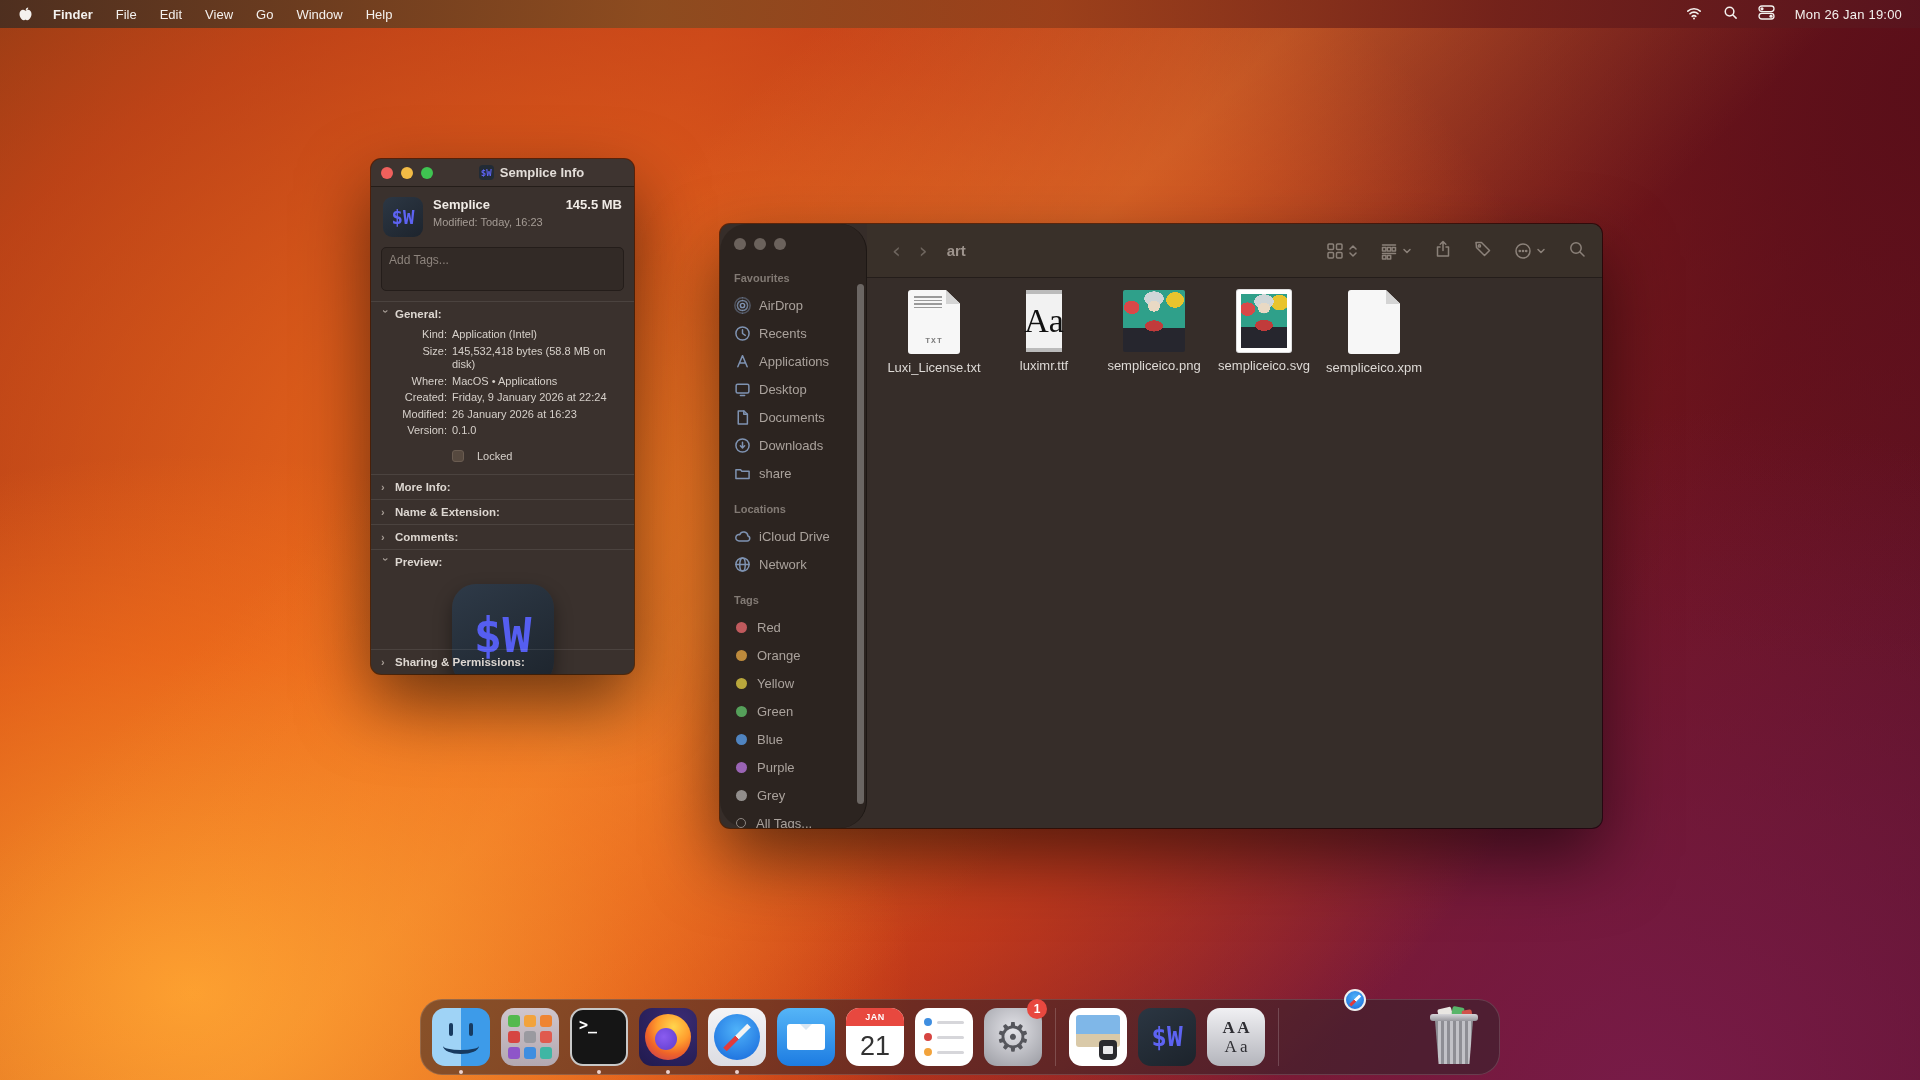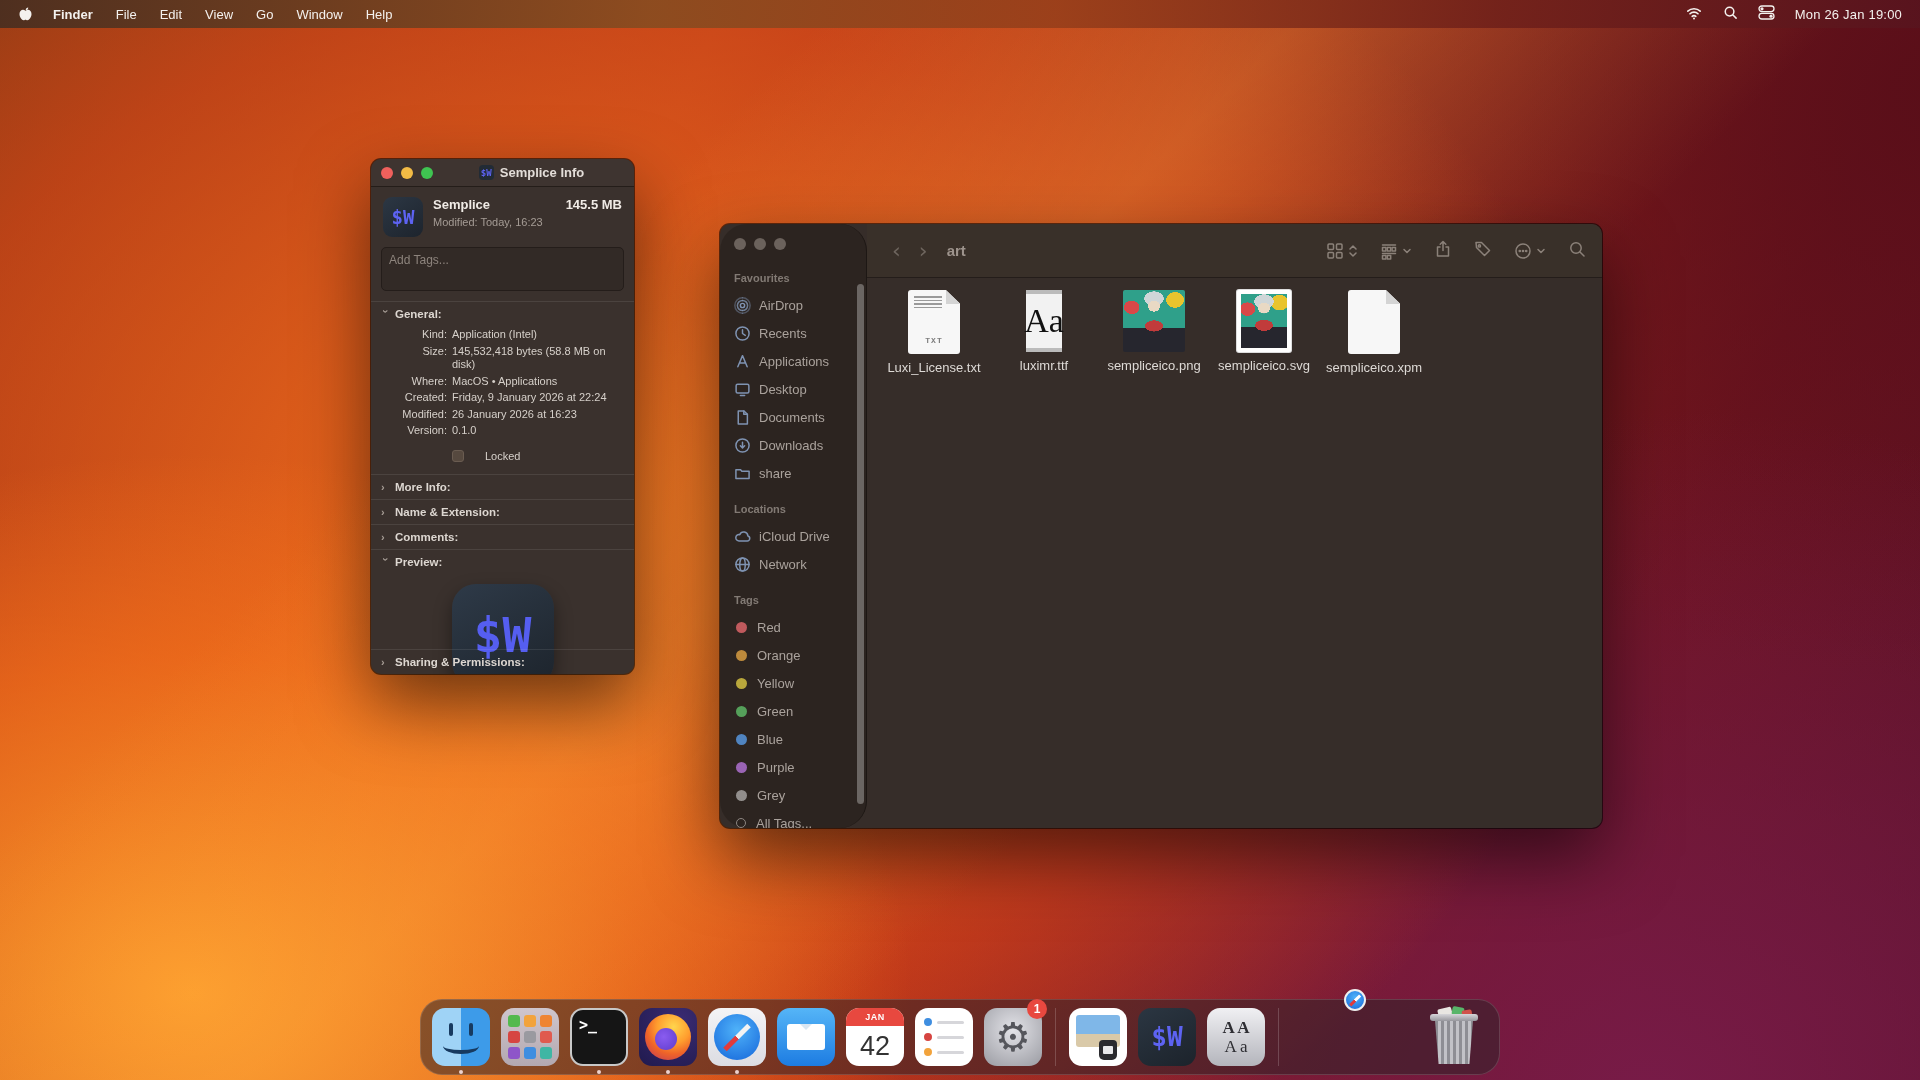--- a/index.html
+++ b/index.html
@@ -53,21 +53,21 @@
   .info-head .mod { font-size:11px; color:#a59c95; margin-top:4px; }
   .info-head .sz { font-size:13px; font-weight:bold; color:#f0ebe6; }
   .tagfield { margin:2px 10px 10px; height:44px; background:#322a26; border:1px solid #241d1a; border-radius:5px; padding:5px 7px; font-size:12px; color:#8d847d; }
   .isec { border-top:1px solid rgba(255,255,255,.09); padding:6px 10px; }
   .isec-h { display:flex; align-items:center; gap:5px; font-size:11.5px; font-weight:bold; color:#ddd7d1; }
   .chev { display:inline-block; width:9px; font-size:11px; color:#a79d96; transform:rotate(0deg); font-weight:bold; }
   .chev.open { transform:rotate(90deg); }
   .grid-rows { margin-top:8px; display:grid; grid-template-columns:66px 1fr; column-gap:5px; row-gap:3px; font-size:11px; line-height:13.5px; }
   .grid-rows .lab { text-align:right; color:#d6d0ca; }
   .grid-rows .val { color:#d6d0ca; padding-right:4px; }
-  .locked-row { display:flex; align-items:center; gap:21px; margin:12px 0 6px 71px; font-size:11px; color:#d6d0ca; }
+  .locked-row { display:flex; align-items:center; gap:13px; margin:12px 0 6px 71px; font-size:11px; color:#d6d0ca; }
   .cbx { width:12px; height:12px; background:#56493f; border:1px solid #6a5c51; border-radius:3px; }
   .preview-body { display:flex; justify-content:center; padding:16px 0 22px; }
   .appicon-big { width:102px; height:102px; border-radius:24px; background:linear-gradient(150deg,#2e3a48,#1d242c); color:#555ef0; font-family:"DejaVu Sans Mono", monospace; font-weight:bold; font-size:48px; display:flex; align-items:center; justify-content:center; box-shadow:0 8px 18px rgba(0,0,0,.4); }
   .info-foot { position:absolute; left:0; right:0; bottom:0; }
 
   
   .finder-win { left:720px; top:224px; width:882px; height:604px; background:#362d29; z-index:10; display:flex; overflow:hidden; }
   .fsidebar { width:147px; background:rgba(44,36,32,.97); border-right:1px solid #1d1714; padding:14px 0 0 14px; position:relative; flex-shrink:0;border-radius:27px; }
   .fsidebar .lights { margin-bottom:22px; }
   .sb-scroll { position:absolute; top:60px; right:2px; width:7px; height:520px; border-radius:4px; background:rgba(255,255,255,.30); }
@@ -555,21 +555,21 @@
       <span class="rdot"></span>
     </div>
     <div class="ditem">
       <span class="dicon ic-mail">
           <span class="env"></span>
         </span>
     </div>
     <div class="ditem">
       <span class="dicon ic-cal">
         <span class="mon">JAN</span>
-        <span class="day">42</span>
+        <span class="day">21</span>
       </span>
     </div>
     <div class="ditem">
       <span class="dicon ic-rem">
         <span class="row">
             <span class="b" style="border-color:#3f8ee0;background:#3f8ee0"></span>
             <span class="l"></span>
           </span>
         <span class="row">
             <span class="b" style="border-color:#d64541;background:#d64541"></span>

